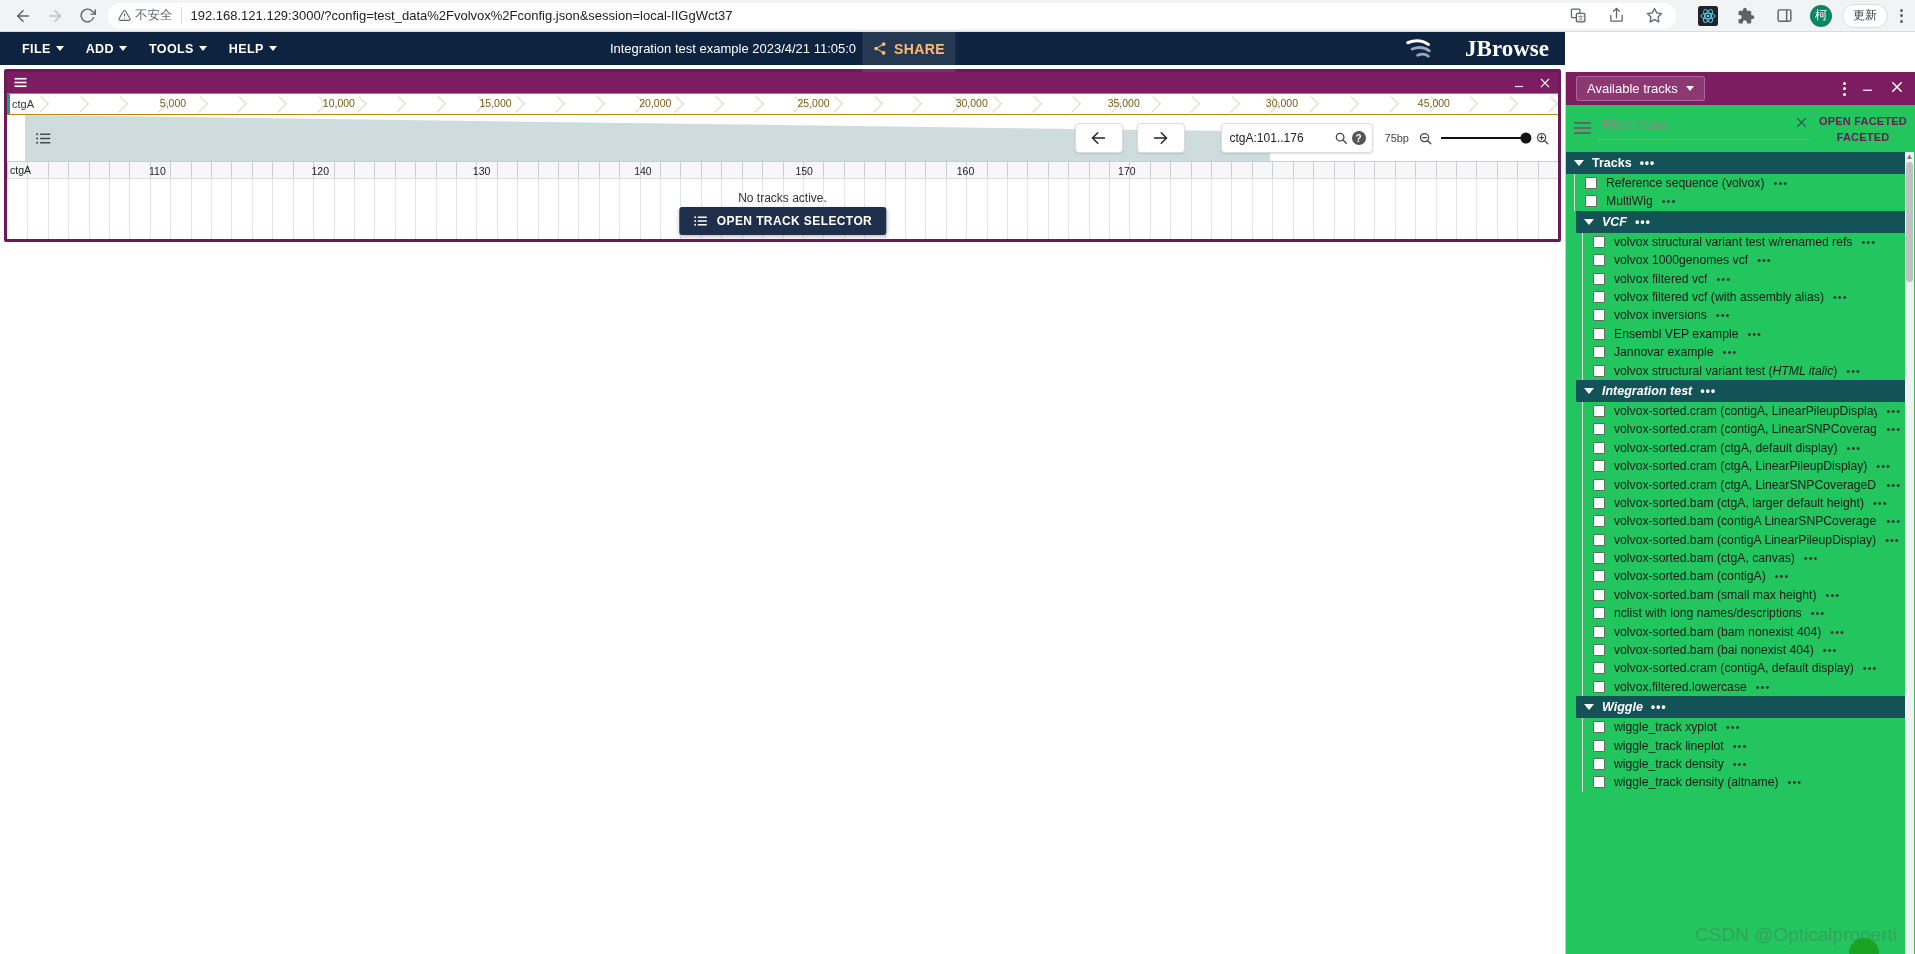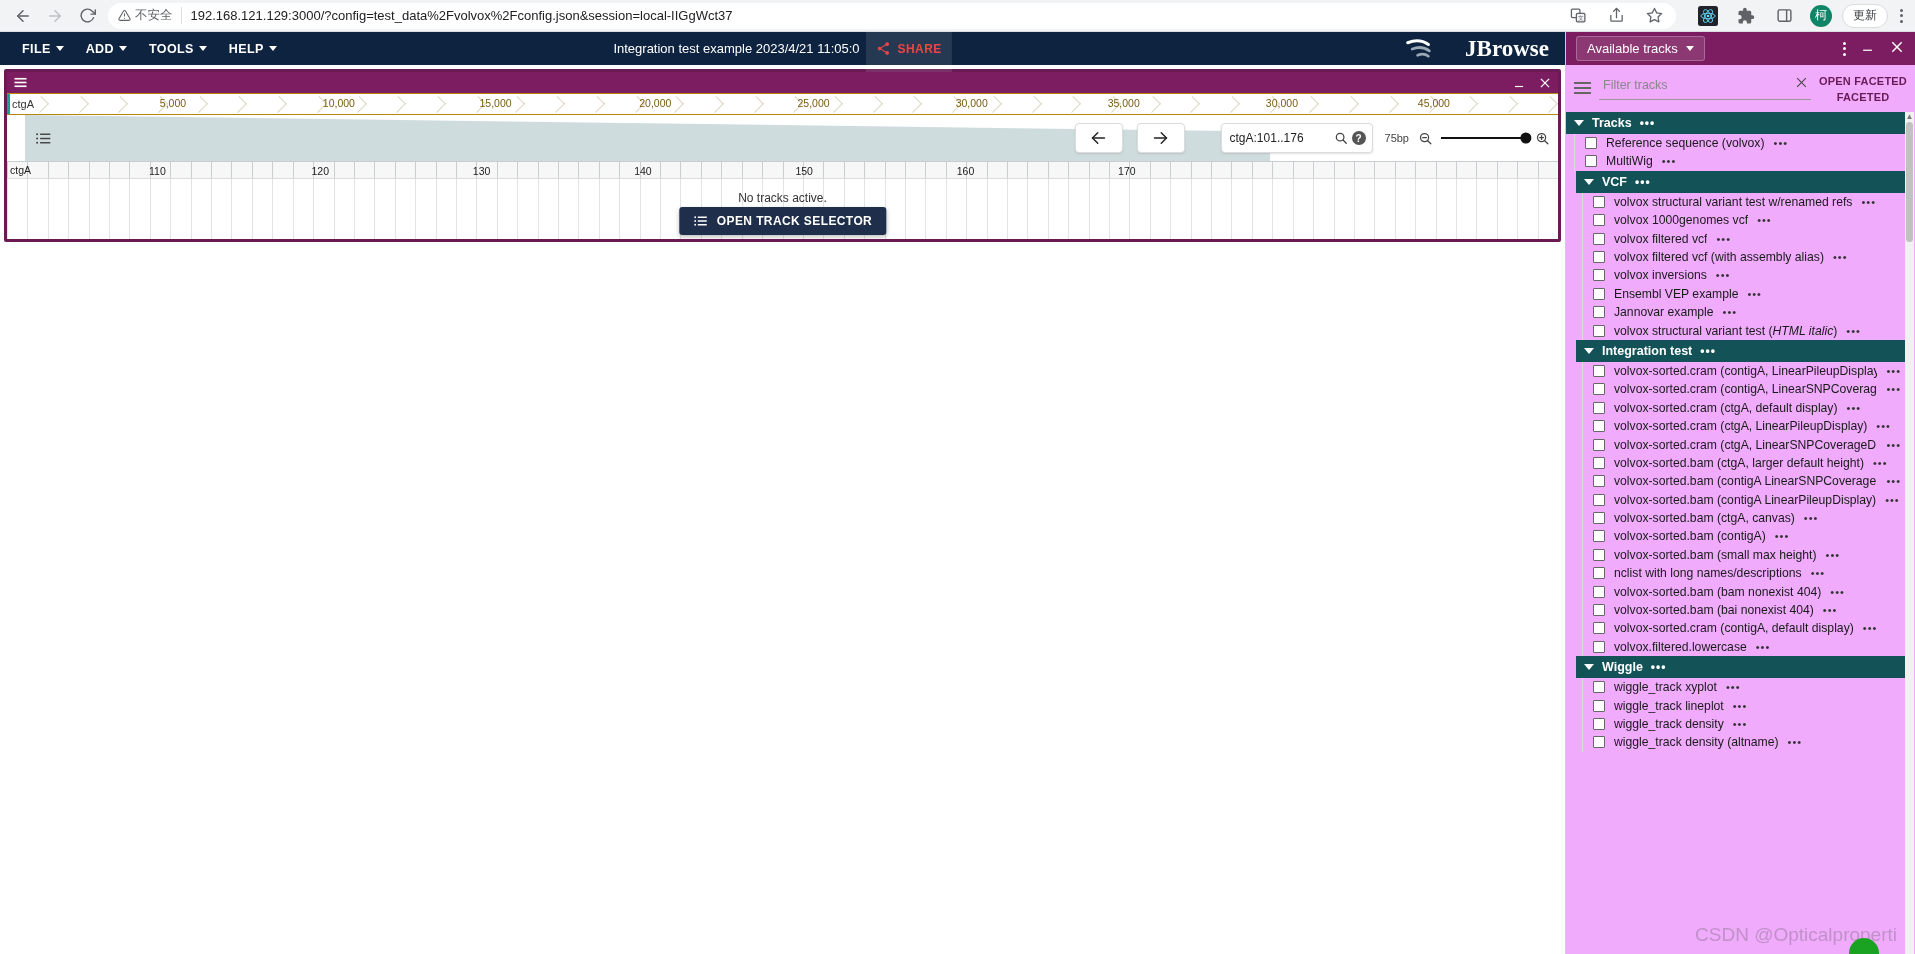--- a/index.html
+++ b/index.html
@@ -136,22 +136,22 @@
     overflow: hidden;
     max-width: 255px;
     text-overflow: clip;
   }
   .share-btn {
     display: flex; align-items: center; gap: 7px;
     background: rgba(255,255,255,.10);
     border-radius: 3px;
     padding: 20px 10px;
     margin-left: 6px;
-    color: #ef4444;
-    font-size: 12px;
+    color: #fdba74;
+    font-size: 14px;
     font-weight: bold;
     letter-spacing: .4px;
   }
   .jb-logo {
     position: absolute; right: 16px;
     display: flex; align-items: center; gap: 24px; text-align: center;
   }
   .jb-logo-text {
     color: #fff; font-size: 23px; font-weight: bold;
     font-family: "Liberation Serif", serif;
@@ -329,22 +329,23 @@
     font-size: 12px; font-weight: bold; letter-spacing: .4px;
     box-shadow: 0 2px 4px rgba(0,0,0,.25);
   }
 
   
   .drawer {
     width: 350px;
     flex: none;
     display: flex; flex-direction: column;
     border-left: 1px solid #ccc;
-    background: #f0abfc;
+    background: #22c55e;
     overflow: hidden;
+    margin-top: 40px;
   }
   .drawer-header {
     height: 33px;
     background: #7b1d60;
     display: flex; align-items: center;
     padding: 0 10px;
     flex: none;
   }
   .drawer-title-chip {
     background: rgba(255,255,255,.12);
@@ -402,21 +403,21 @@
   }
   .group-header {
     background: #135358;
     color: #fff;
     display: flex; align-items: center;
     gap: 8px;
     padding: 4px 8px;
     font-size: 12.5px;
     font-weight: bold;
   }
-  .group-header.nested { margin-left: 10px; }
+  .group-header.nested { margin-left: 10px; font-style: italic; }
   .tri-down {
     width:0;height:0;
     border-left:5px solid transparent;
     border-right:5px solid transparent;
     border-top:6px solid #fff;
     flex:none;
   }
   .dots { letter-spacing: 1px; font-weight: bold; font-size: 12px; }
   .track-item {
     display: flex; align-items: center;

